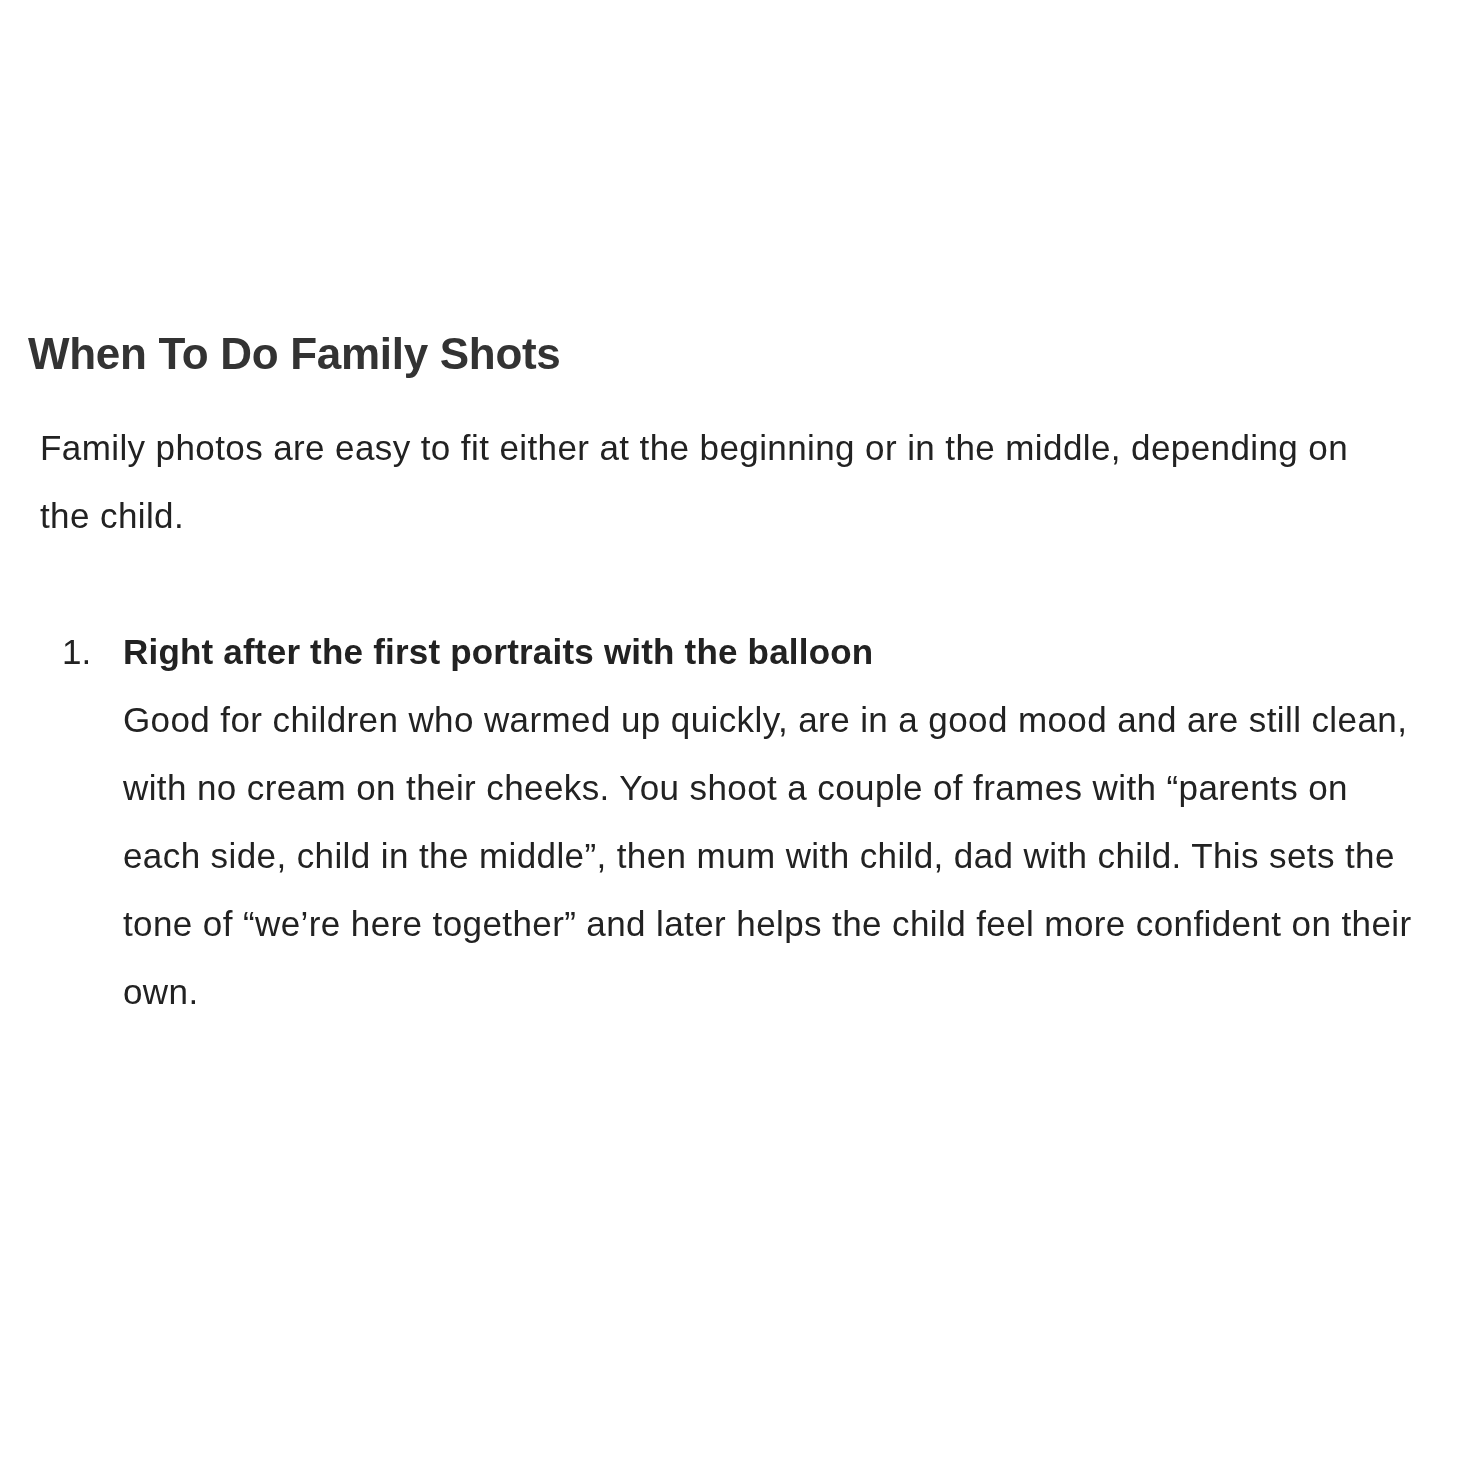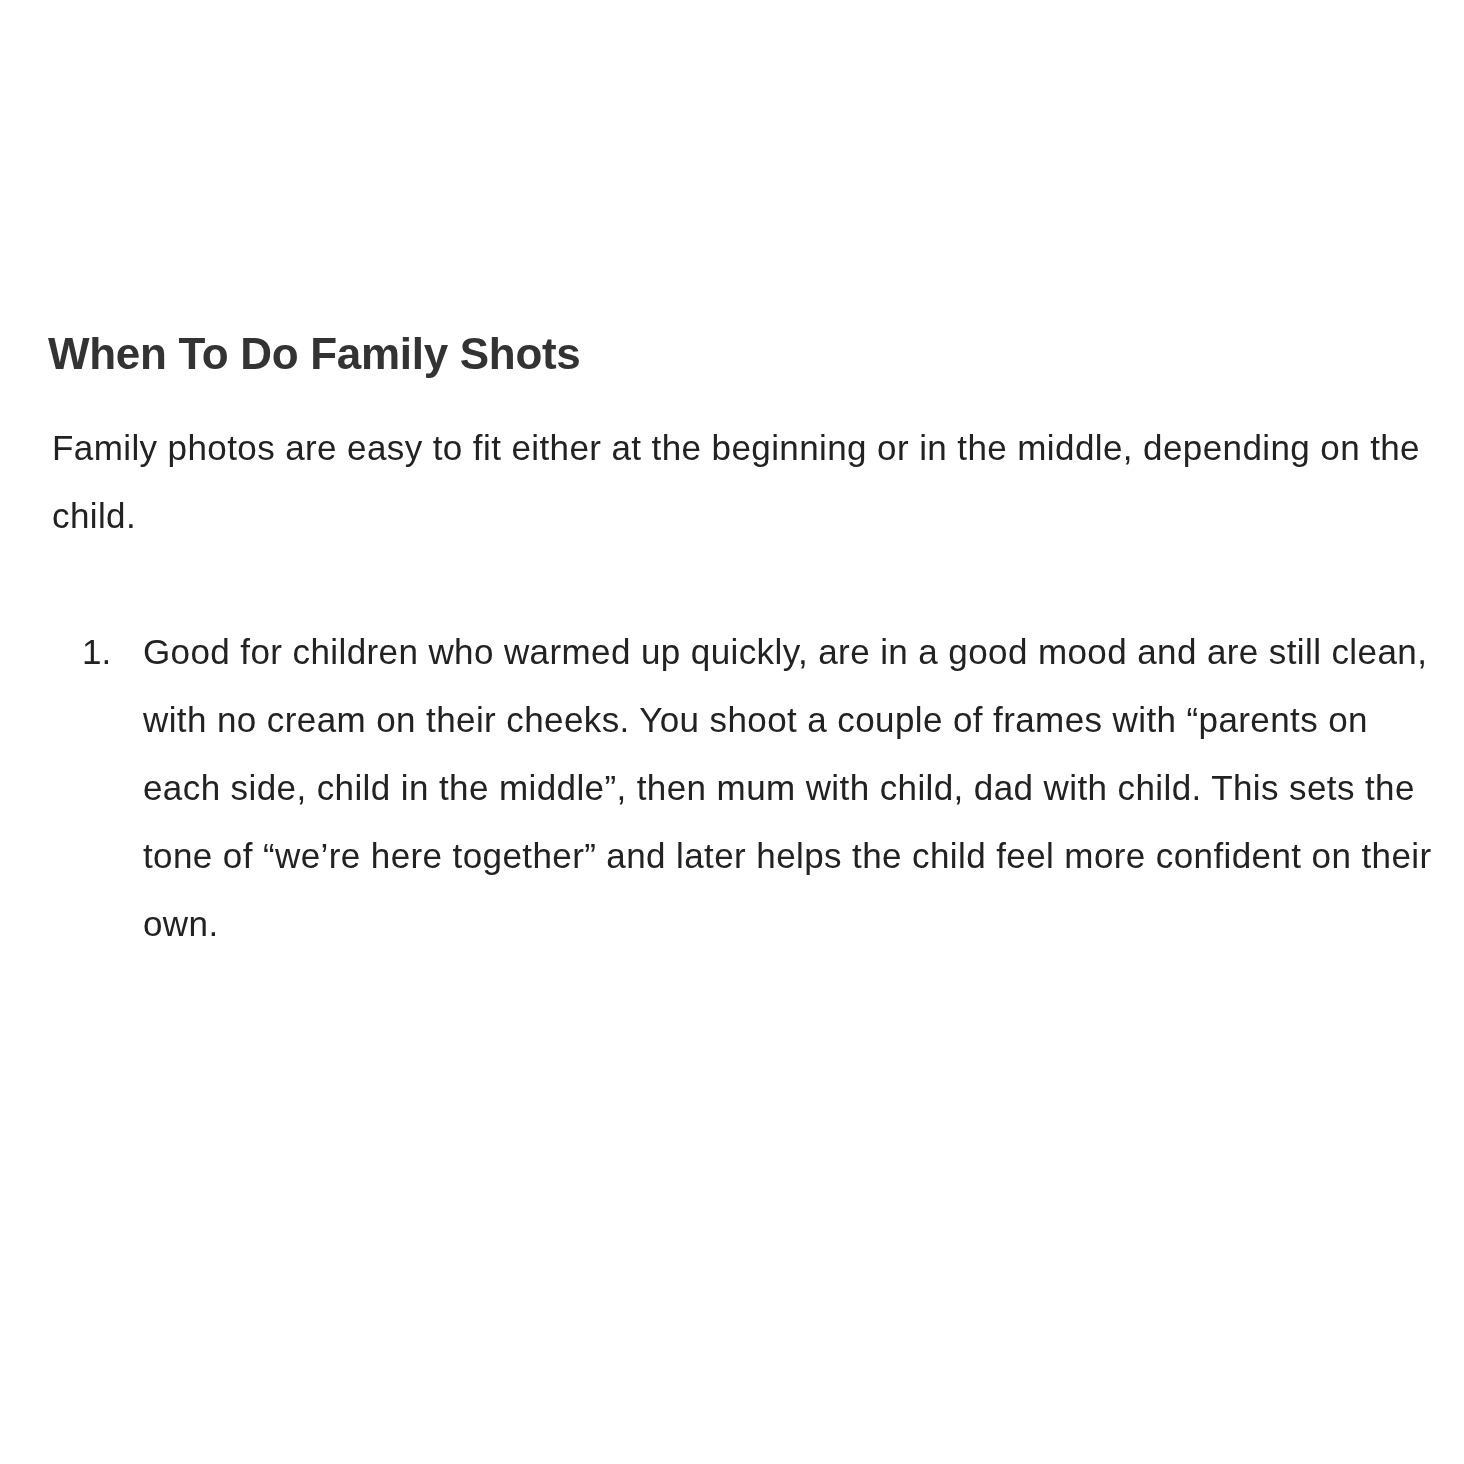--- a/index.html
+++ b/index.html
@@ -10,36 +10,36 @@
     body {
       width: 1464px;
       height: 1464px;
       position: relative;
       overflow: hidden;
       font-family: "Liberation Sans", "DejaVu Sans", sans-serif;
       color: #222222;
     }
     .article {
       position: absolute;
-      left: 48px;
+      left: 28px;
       top: 322px;
       width: 1390px;
     }
     .heading {
       font-size: 44px;
       font-weight: bold;
       color: #333333;
       line-height: 64px;
       margin: 0 0 28px 0;
       letter-spacing: -0.3px;
     }
     .para {
       font-size: 35px;
       line-height: 68px;
-      margin: 4px;
+      margin: 12px;
       letter-spacing: 0.4px;
     }
     .para.intro { margin-bottom: 68px; }
     .para.lead { margin-bottom: 18px; }
     .list {
       list-style: none;
       margin: 0;
       padding: 0;
     }
     .list-item {
@@ -69,16 +69,17 @@
   </style>
 </head>
 <body>
 
 <div class="article">
   <h2 class="heading">When To Do Family Shots</h2>
   <p class="para intro">Family photos are easy to fit either at the beginning or in the middle, depending on the child.</p>
   <ol class="list">
     <li class="list-item">
       <span class="list-num">1.</span>
+      <strong class="list-title">Right after the first portraits with the balloon</strong>
       <span class="list-body">Good for children who warmed up quickly, are in a good mood and are still clean, with no cream on their cheeks. You shoot a couple of frames with “parents on each side, child in the middle”, then mum with child, dad with child. This sets the tone of “we’re here together” and later helps the child feel more confident on their own.</span>
     </li>
   </ol>
 </div>
 
 </body></html>

